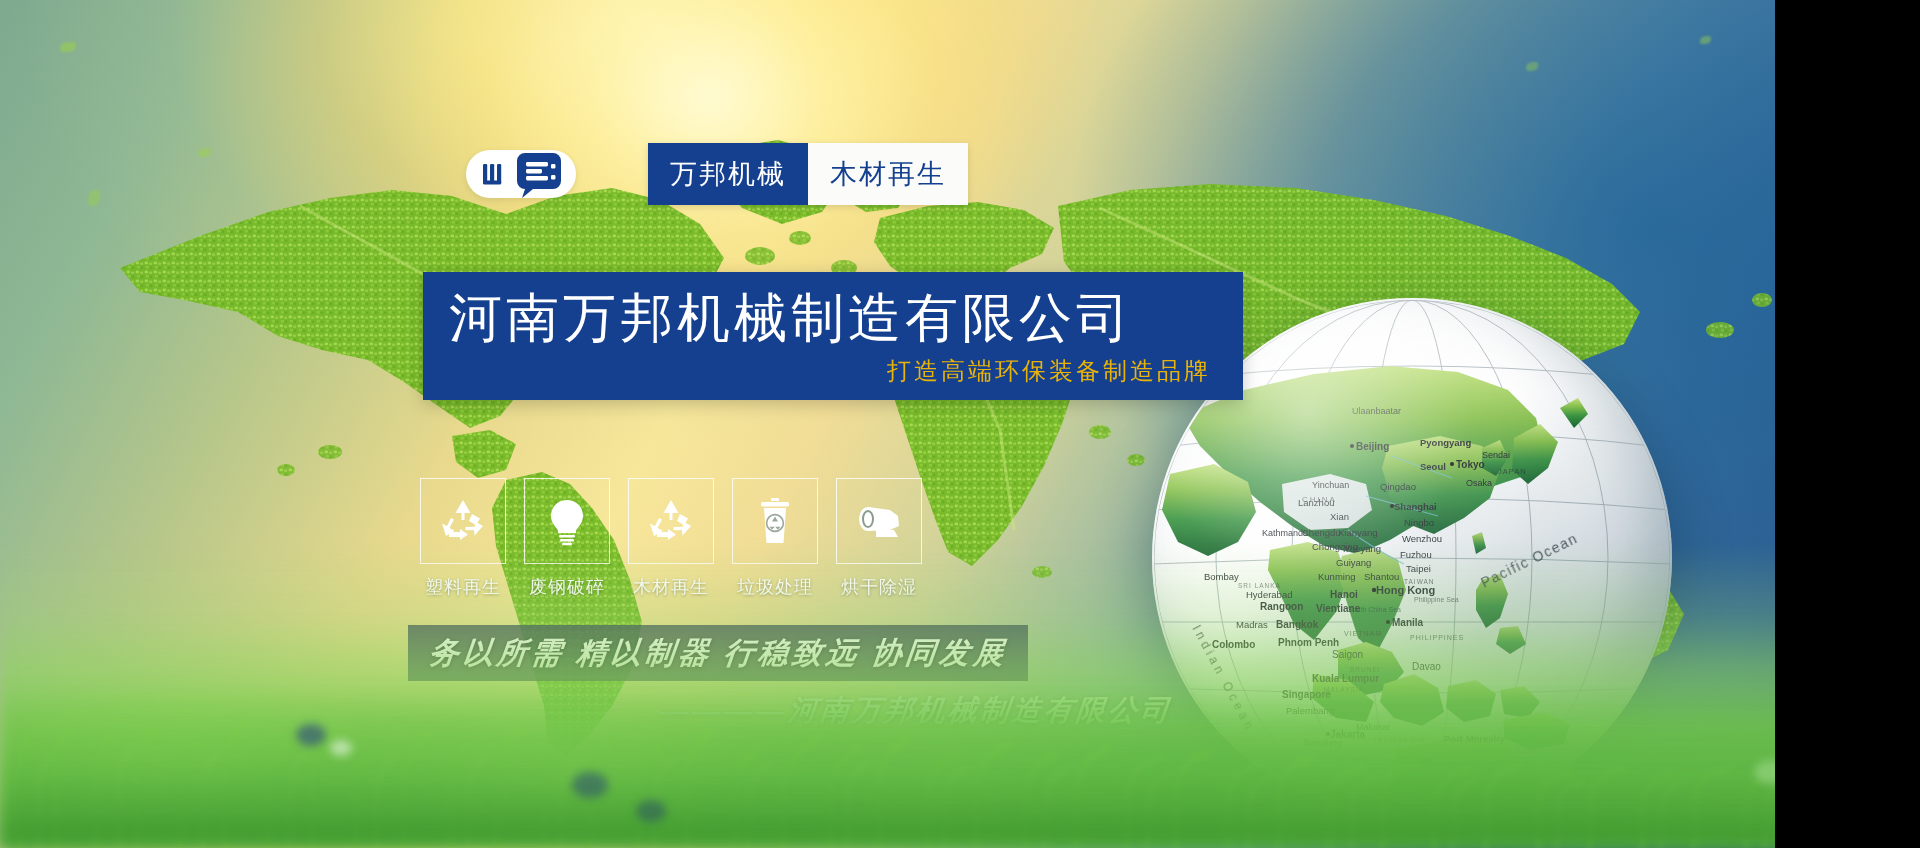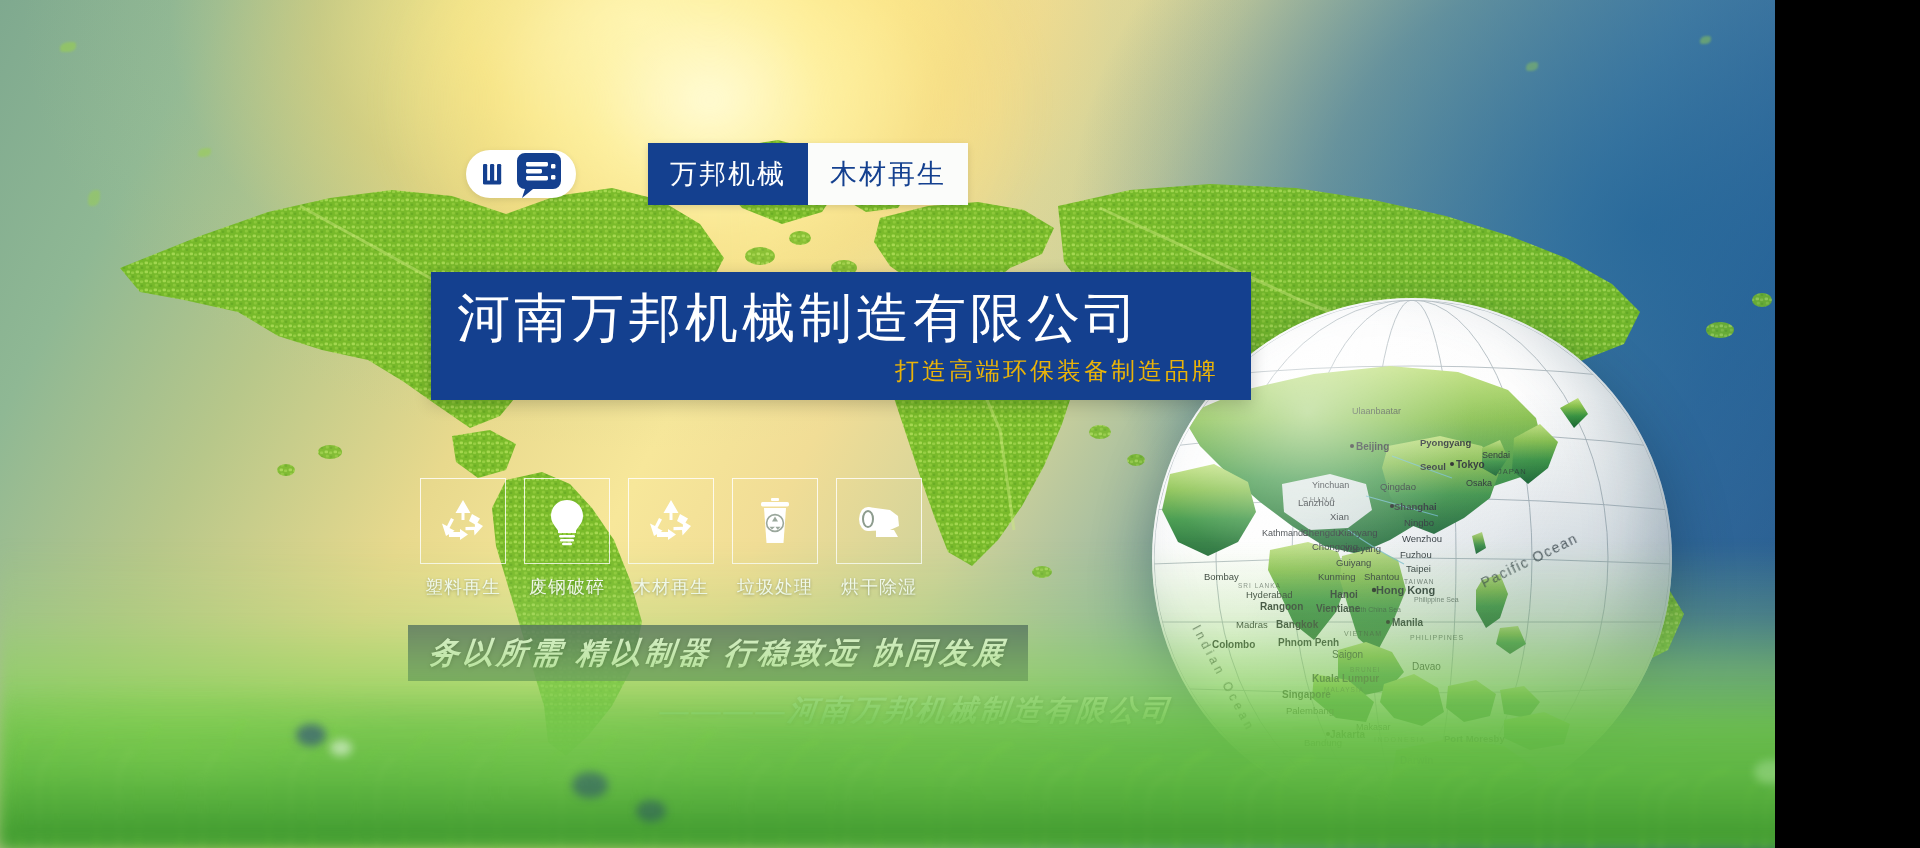--- a/index.html
+++ b/index.html
@@ -125,21 +125,21 @@
     font-size:27px; letter-spacing:2px; padding:0 22px; white-space:nowrap;
   }
   .nav-tab.primary{ background:#14408f; color:#ffffff; }
   .nav-tab.secondary{ background:#fbfcfa; color:#14408f; }
 
   
   .title-panel{
     position:absolute; left:423px; top:272px; width:820px; height:128px;
     background:#14408f;
     box-shadow:0 4px 16px rgba(0,0,0,0.20);
-    display:flex; flex-direction:column; justify-content:flex-start;margin-left:8px;
+    display:flex; flex-direction:column; justify-content:flex-start;
   }
   .title-main{
     color:#ffffff; font-size:53px; letter-spacing:4px; font-weight:400;
     padding:16px 0 0 26px; line-height:1.12; white-space:nowrap;
   }
   .title-sub{
     color:#eab308; font-size:24px; letter-spacing:3px; font-weight:400;
     text-align:right; padding:8px 32px 0 0; white-space:nowrap;
   }
 

